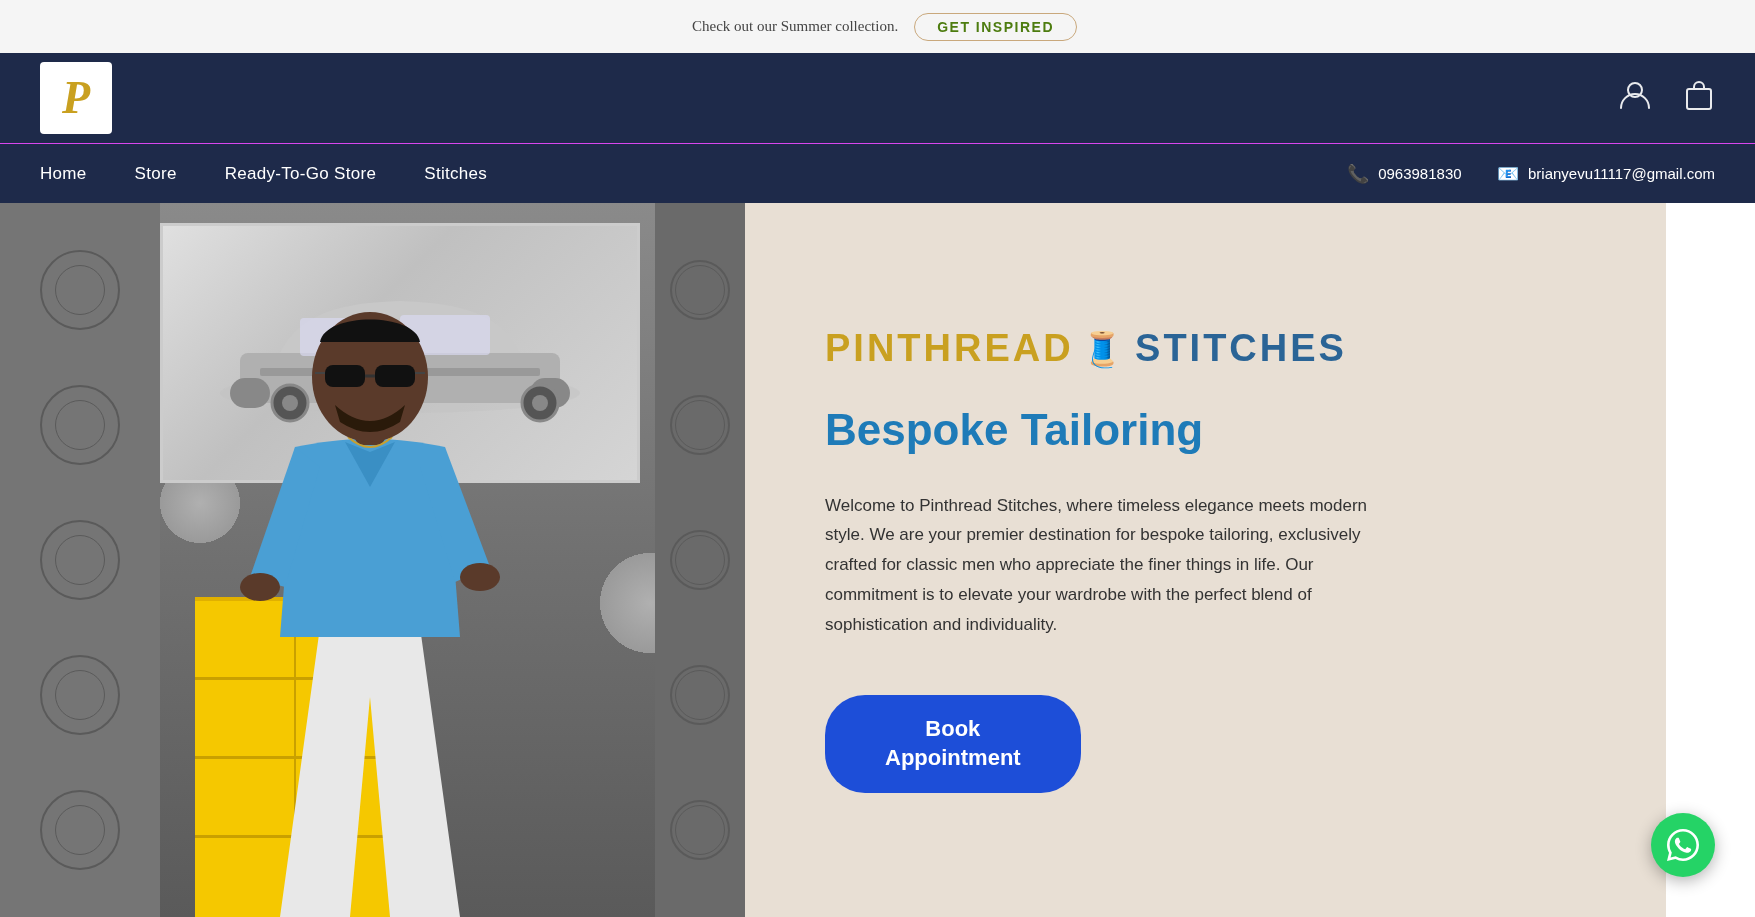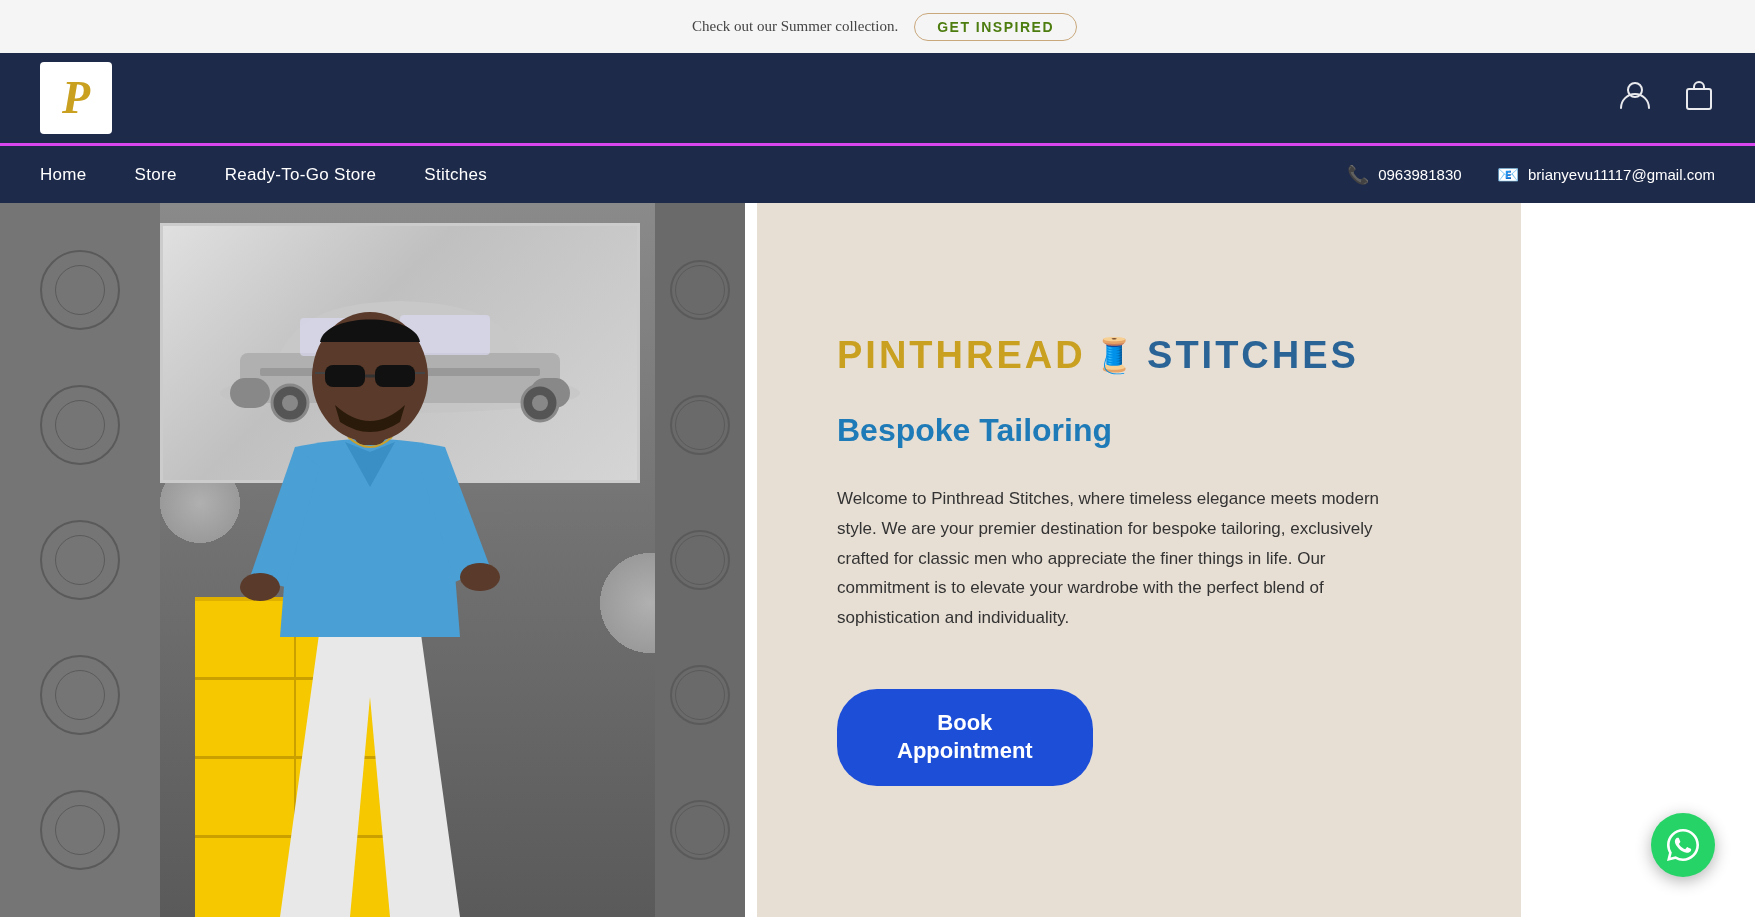--- a/index.html
+++ b/index.html
@@ -64,21 +64,21 @@
       color: #fff;
       font-size: 28px;
       cursor: pointer;
       opacity: 0.9;
     }
 
     
     .nav-bar {
       background: #1e2a4a;
       height: 60px;
-      border-top: 3px solid #d946ef;
+      border-top: 1px solid #d946ef;
       display: flex;
       align-items: center;
       padding: 0 40px;
       justify-content: space-between;
     }
     .nav-links {
       display: flex;
       gap: 48px;
       list-style: none;
     }
@@ -101,23 +101,22 @@
     .nav-contact .contact-item {
       display: flex;
       align-items: center;
       gap: 8px;
     }
     .contact-emoji { font-size: 18px; }
 
     
     .hero {
       display: flex;
-      width: 1521px;
+      width: 1666px;
       height: 714px;
-      gap: 12px;
     }
     .hero-image-side {
       width: 745px;
       height: 714px;
       background: #6a6a6a;
       position: relative;
       overflow: hidden;
       flex-shrink: 0;
     }
 
@@ -137,21 +136,21 @@
       letter-spacing: 3px;
       margin-bottom: 36px;
       display: flex;
       align-items: center;
       gap: 8px;
     }
     .brand-pin { color: #c9a020; }
     .brand-needle { font-size: 34px; }
     .brand-stitch { color: #2a6496; }
     .hero-subtitle {
-      font-size: 32px;
+      font-size: 44px;
       font-family: 'Arial', sans-serif;
       font-weight: 900;
       color: #1e7bb8;
       margin-bottom: 36px;
       line-height: 1.1;
     }
     .hero-description {
       font-size: 17px;
       color: #333;
       line-height: 1.75;

